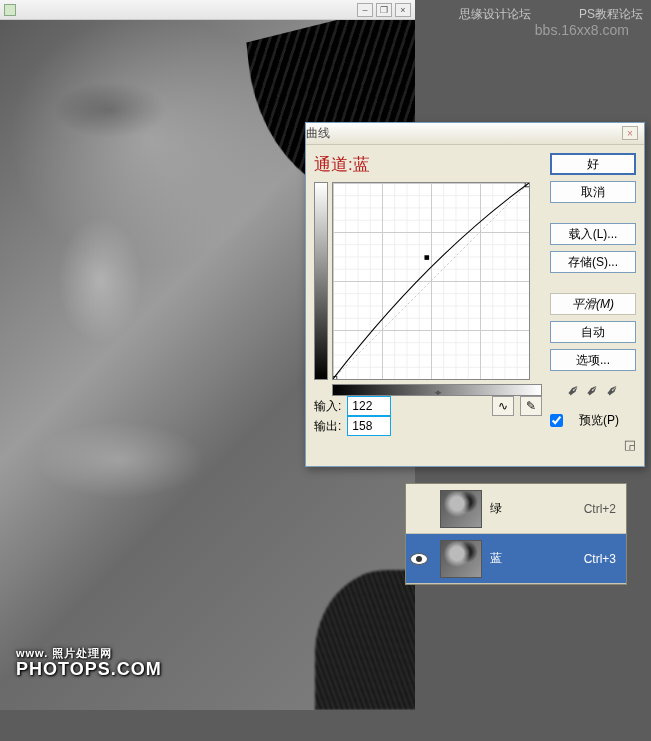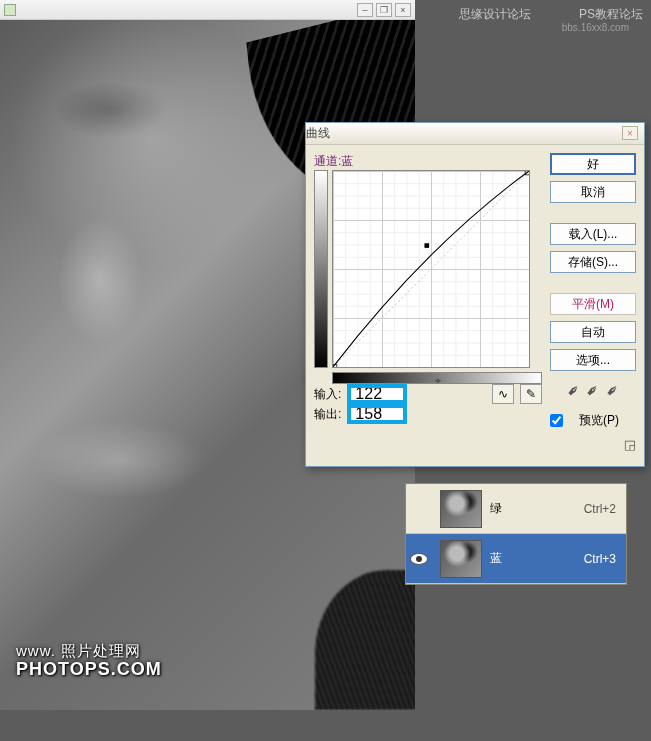--- a/index.html
+++ b/index.html
@@ -18,53 +18,53 @@
   radial-gradient(ellipse 60px 90px at 100px 260px, rgba(240,240,240,.35), transparent 70%),
   radial-gradient(ellipse 120px 55px at 120px 440px, rgba(220,220,220,.35), transparent 70%),
   linear-gradient(135deg, #5a5a5a, #9c9c9c 40%, #6a6a6a 60%, #808080);
 }
 .hair { position: absolute; top: 0; right: -20px; width: 180px; height: 200px; background:
   repeating-linear-gradient(115deg, #161616 0 3px, #2f2f2f 3px 6px, #0d0d0d 6px 9px);
   border-radius: 0 0 0 90%; transform: rotate(-6deg) skewY(-8deg); filter: blur(.6px) contrast(1.2); }
 .hair2 { position:absolute; bottom:0; right:-20px; width:120px; height:140px; background:
   repeating-linear-gradient(70deg,#101010 0 2px,#2a2a2a 2px 5px); border-radius:60% 0 0 0; filter:blur(.8px);}
 .watermark { position: absolute; bottom: 30px; left: 16px; color: #fff; font-size: 18px; font-weight: bold; text-shadow: 0 0 4px #000, 1px 1px 2px #000; letter-spacing: 1px; }
-.watermark .sm { font-size: 15px; font-weight: normal; display:block; margin-bottom:-2px; }
+.watermark .sm { font-size: 11px; font-weight: bold; display:block; margin-bottom:-2px; }
 
 .top-text { position: absolute; top: 6px; right: 8px; color: #c8c8c8; font-size: 12px; }
 .top-text2 { position: absolute; top: 6px; right: 120px; color: #c8c8c8; font-size: 12px; }
-.top-sub { position: absolute; top: 22px; right: 22px; color: #9e9e9e; font-size: 10px; }
+.top-sub { position: absolute; top: 22px; right: 22px; color: #9e9e9e; font-size: 14px; }
 
 .curves-dialog { position: absolute; top: 122px; left: 305px; width: 340px; height: 345px; background: #ece9d8; border: 1px solid #7b9ebd; box-shadow: 2px 3px 8px rgba(0,0,0,.35); }
 .curves-title { height: 22px; background: linear-gradient(#fdfdfd,#e7e4d3); display: flex; align-items: center; justify-content: flex-start; font-size: 12px; color: #444; border-bottom: 1px solid #c9c6b6; position: relative; }
 .curves-title .close { position: absolute; right: 6px; top: 3px; width: 16px; height: 14px; border: 1px solid #b5b2a1; color: #c77; font-size: 10px; display:flex; align-items:center; justify-content:center; background:#f5f3e8; }
 .curves-body { display: flex; padding: 8px; gap: 8px; height: calc(100% - 22px); }
 .curves-left { flex: 1; }
-.channel-row { font-size: 12px; color: #701a75; }
+.channel-row { font-size: 17px; color: #b91c1c; margin-bottom: 6px; }
 .graph-wrap { display: flex; gap: 4px; }
 .vgrad { width: 14px; height: 198px; background: linear-gradient(#fff,#000); border: 1px solid #888; }
 .graph { width: 198px; height: 198px; background: #fff; border: 1px solid #888; position: relative; }
 .graph .grid { position: absolute; inset: 0; background-image:
   linear-gradient(#ccc 1px, transparent 1px), linear-gradient(90deg,#ccc 1px, transparent 1px),
   linear-gradient(#eee 1px, transparent 1px), linear-gradient(90deg,#eee 1px, transparent 1px);
   background-size: 49px 49px, 49px 49px, 12.25px 12.25px, 12.25px 12.25px; }
 .graph svg { position: absolute; inset: 0; }
 .hgrad-row { display:flex; gap:4px; margin-top:4px; }
 .hgrad-spacer { width:14px; }
 .hgrad { flex:1; height: 12px; background: linear-gradient(90deg,#000,#fff); border: 1px solid #888; position:relative; }
 .hgrad .handles{ position:absolute; left:50%; bottom:-2px; transform:translateX(-50%); font-size:9px; color:#555; letter-spacing:-2px;}
 .io-row { display: flex; align-items: center; gap: 6px; font-size: 12px; }
-.io-row input { width: 60px; height: 20px; border: 4px solid #0ea5e9; padding: 0 4px; font-size: 16px; }
+.io-row input { width: 44px; height: 20px; border: 1px solid #0ea5e9; padding: 0 4px; font-size: 12px; }
 .io-spacer { flex:1; }
 .tool-btn { width: 22px; height: 20px; border: 1px solid #999; background: #f5f3e8; font-size: 12px; display:inline-flex; align-items:center; justify-content:center; }
 
 .curves-right { width: 86px; display: flex; flex-direction: column; gap: 6px; }
 .btn { height: 22px; border: 1px solid #7b9ebd; background: #fdfdfd; font-size: 12px; display: flex; align-items: center; justify-content: center; cursor: pointer; }
 .btn.primary { border: 2px solid #3e6fb5; }
-.btn.disabled { color: #be185d; border-color: #c5c2b2; }
+.btn.disabled { color: #000000; border-color: #c5c2b2; font-style: italic; }
 .gap { height: 8px; }
 .eyedrops { display: flex; gap: 6px; justify-content: center; margin-top: 4px; }
 .eyedrops span { font-size: 16px; transform: rotate(-45deg); color:#555; }
 .preview-row { display: flex; align-items: center; gap: 16px; font-size: 12px; margin-top: 6px; }
 .corner { align-self: flex-end; font-size: 13px; color: #555; margin-top: 2px; }
 
 .channels-panel { position: absolute; top: 483px; left: 405px; width: 222px; background: #ece9d8; border: 1px solid #8a8772; }
 .ch-row { height: 50px; display: flex; align-items: center; border-bottom: 1px solid #c9c6b6; font-size: 12px; padding-right:10px; }
 .ch-row.sel { background: #3e6fb5; color: #fff; }
 .eye-col { width: 26px; display:flex; align-items:center; justify-content:center; }

